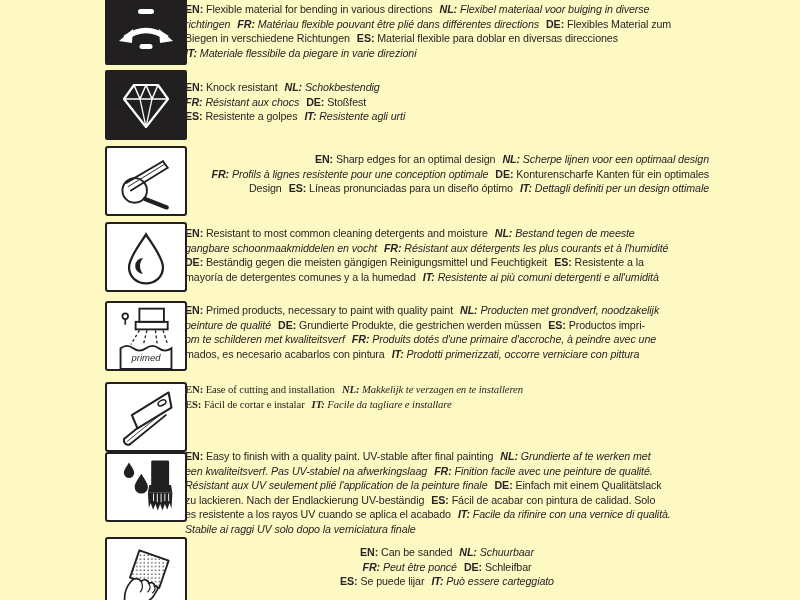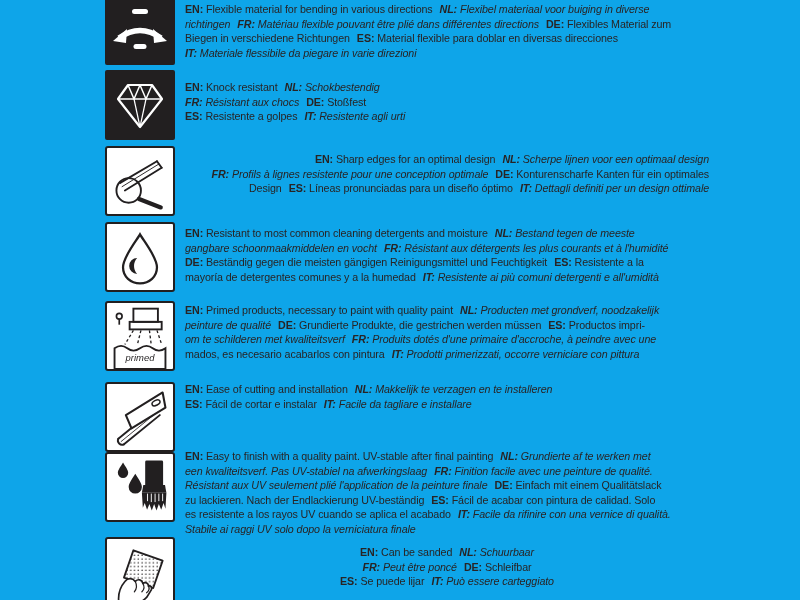--- a/index.html
+++ b/index.html
@@ -1,18 +1,18 @@
 <!DOCTYPE html>
 <html><head>
 <meta charset="utf-8">
 <style>
   html,body{margin:0;padding:0;background:#fff;}
-  #page{position:relative;width:800px;height:600px;background:#0ea5e9;overflow:hidden;
+  #page{position:relative;width:800px;height:600px;background:#fef9c3;overflow:hidden;
         font-family:"Liberation Sans",sans-serif;}
-  .icon{position:absolute;left:105px;width:70px;height:70px;box-sizing:border-box;}
+  .icon{position:absolute;left:105px;width:82px;height:70px;box-sizing:border-box;}
   .icon.dark{background:#221f20;border-radius:2px;}
   .icon.light{background:#ffffff;border:2.4px solid #221f20;border-radius:3px;}
   .icon svg{width:100%;height:100%;display:block;}
   .text-block{position:absolute;left:185px;width:524px;color:#282425;
               font-size:10.7px;line-height:14.55px;letter-spacing:-0.1px;}
   .line{white-space:nowrap;}
   .seg + .seg{margin-left:7px;}
   .it{font-style:italic;}
   .lab{font-weight:bold;}
 </style>
@@ -109,21 +109,21 @@
    <g stroke="#221f20" fill="none" stroke-width="2" stroke-linecap="round">
     <path d="M12 58 L50 27"></path>
     <path d="M18 64 L56 33"></path>
     <path d="M12 58 a 4.5 4.5 0 0 0 6 6"></path>
     <path d="M15 61 L53 30" stroke-width="0.9"></path>
     <polygon points="20,33 59,9 62,25 26,47" fill="#fff" stroke-width="2.2" stroke-linejoin="round"></polygon>
     <ellipse cx="52" cy="20" rx="4.5" ry="2.6" transform="rotate(-27 52 20)" stroke-width="1.6"></ellipse>
    </g>
   </svg>
     </div>
-    <div class="text-block" style="top: 382px;">
+    <div class="text-block" style="top: 382px; font-family: Liberation Serif, serif;">
       <div class="line"><span class="seg"><b class="lab">EN:</b> <span>Ease of cutting and installation</span></span><span class="seg it"><b class="lab">NL:</b> <span>Makkelijk te verzagen en te installeren</span></span></div>
       <div class="line"><span class="seg"><b class="lab">ES:</b> <span>Fácil de cortar e instalar</span></span><span class="seg it"><b class="lab">IT:</b> <span>Facile da tagliare e installare</span></span></div>
     </div>
     <div class="icon light" style="top: 452px;">
       <svg viewBox="0 0 70 70">
    <g fill="#221f20">
     <path d="M17 9 c-2.5 4.2 -5.5 8 -5.5 11 a5.5 5.5 0 0 0 11 0 c0 -3 -3 -6.8 -5.5 -11 z"></path>
     <path d="M30 21 c-3 5.2 -7 10 -7 14 a7 7 0 0 0 14 0 c0 -4 -4 -8.8 -7 -14 z"></path>
     <path d="M42 7 h16 a1.5 1.5 0 0 1 1.5 1.5 V33 H40.5 V8.5 A1.5 1.5 0 0 1 42 7 z"></path>
     <path d="M38.5 33 h23 l1.5 8 h-26 z"></path>

